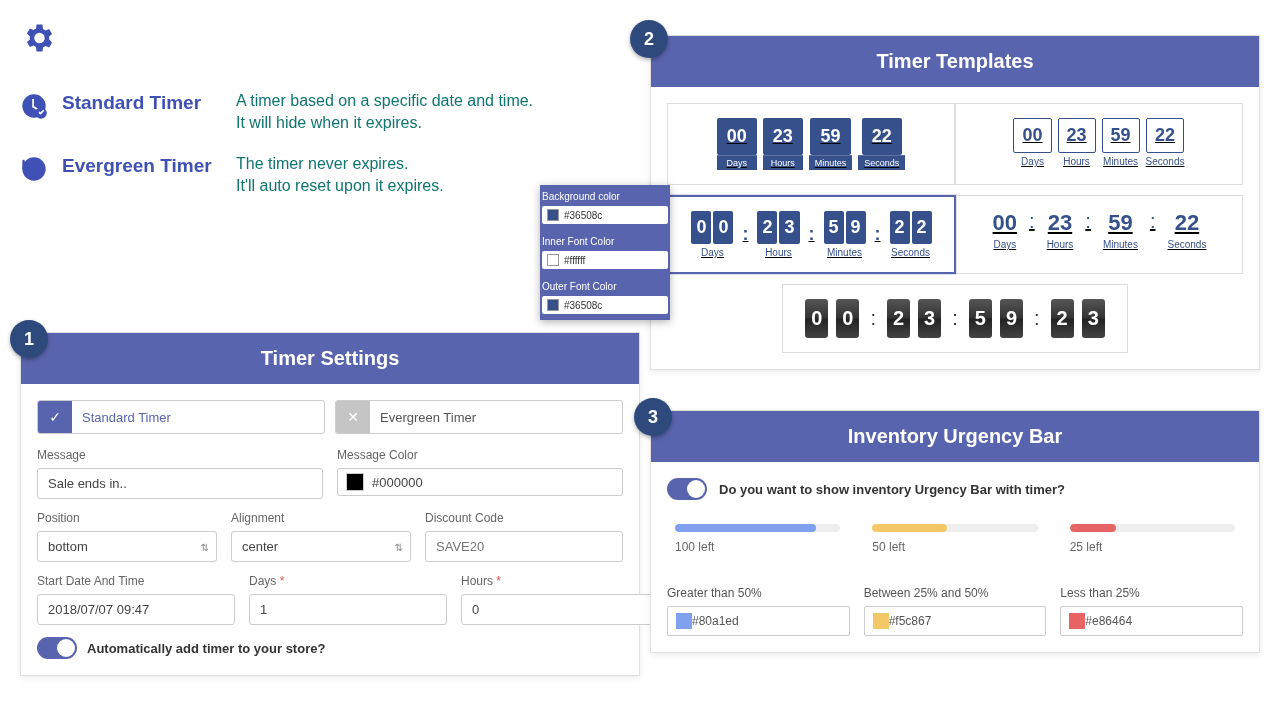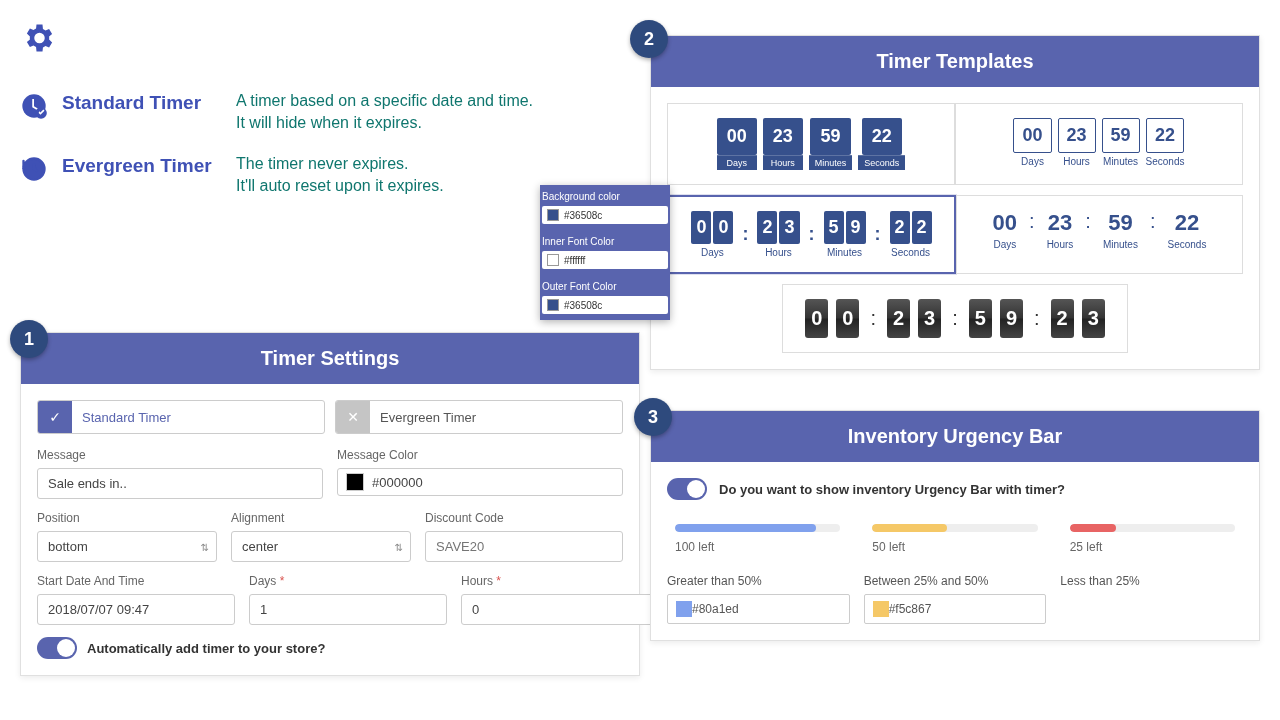--- a/index.html
+++ b/index.html
@@ -46,21 +46,21 @@
 
 .toggle-row { display: flex; align-items: center; gap: 10px; margin-top: 10px; }
 .toggle { width: 40px; height: 22px; border-radius: 11px; background: #5964ae; position: relative; }
 .toggle::after { content: ""; position: absolute; right: 2px; top: 2px; width: 18px; height: 18px; border-radius: 50%; background: #fff; }
 .toggle-label { font-size: 13px; font-weight: 600; color: #333; }
 
 
 .panel-templates { position: absolute; right: 20px; top: 35px; width: 610px; }
 .badge-2 { left: 630px; top: 20px; }
 .templates-grid { display: flex; flex-direction: column; gap: 10px; }
-.templates-top { display: flex; gap: 0; }
+.templates-top { display: flex; gap: 0; text-decoration: underline; }
 .template-card { border: 1px solid #ddd; padding: 14px 16px; flex: 1; display: flex; flex-direction: column; align-items: center; }
 .template-card.selected { border: 2px solid #5964ae; box-shadow: 0 0 0 1px #5964ae33; }
 
 .tblock-row { display: flex; gap: 6px; }
 .tblock { display: flex; flex-direction: column; align-items: center; }
 .tblock-val { font-size: 18px; font-weight: 700; }
 .tblock-lbl { font-size: 10px; margin-top: 3px; }
 .style1 .tblock-val { background: #36508c; color: #fff; padding: 8px 10px; border-radius: 2px; }
 .style1 .tblock-lbl { background: #36508c; color: #fff; padding: 2px 6px; font-size: 9px; margin-top: 0; border-top: 1px solid rgba(255,255,255,0.2); width: 100%; text-align: center; }
 .style1 .tblock { }
@@ -81,21 +81,21 @@
 .cp-section { padding: 6px 2px; }
 .cp-label { font-size: 10px; margin-bottom: 4px; }
 .cp-input { display: flex; align-items: center; background: #fff; padding: 3px 5px; gap: 5px; border-radius: 2px; }
 .cp-swatch { width: 12px; height: 12px; border: 1px solid #999; }
 .cp-text { font-size: 10px; color: #333; }
 
 
 .panel-inventory { position: absolute; right: 20px; top: 410px; width: 610px; }
 .badge-3 { left: 634px; top: 398px; }
 .inv-toggle-row { display: flex; align-items: center; gap: 12px; margin-bottom: 24px; }
-.inv-bars { display: flex; gap: 32px; margin-bottom: 20px; padding: 0 8px; align-items: flex-end; }
+.inv-bars { display: flex; gap: 32px; margin-bottom: 32px; padding: 0 8px; align-items: flex-end; }
 .inv-bar-col { flex: 1; }
 .inv-bar-track { height: 8px; border-radius: 4px; background: #eee; margin-bottom: 8px; position: relative; overflow: hidden; }
 .inv-bar-fill { height: 100%; border-radius: 4px; }
 .inv-bar-label { font-size: 12px; color: #666; }
 .inv-colors { display: flex; gap: 14px; }
 .inv-color-col { flex: 1; }
 .inv-color-label { font-size: 12px; color: #555; margin-bottom: 6px; }
 .inv-color-input { display: flex; align-items: center; border: 1px solid #ccc; padding: 6px 8px; border-radius: 2px; }
 .inv-swatch { width: 16px; height: 16px; }
 .inv-hex { font-size: 12px; color: #555; }
@@ -397,18 +397,22 @@
         </div>
         <div class="inv-color-col">
           <div class="inv-color-label">Between 25% and 50%</div>
           <div class="inv-color-input">
             <span class="inv-swatch" style="background:#f5c867"></span>
             <span class="inv-hex">#f5c867</span>
           </div>
         </div>
         <div class="inv-color-col">
           <div class="inv-color-label">Less than 25%</div>
+          <div class="inv-color-input">
+            <span class="inv-swatch" style="background:#e86464"></span>
+            <span class="inv-hex">#e86464</span>
+          </div>
         </div>
       </div>
     </div>
   </div>
 
 </div>
 
 </body></html>

